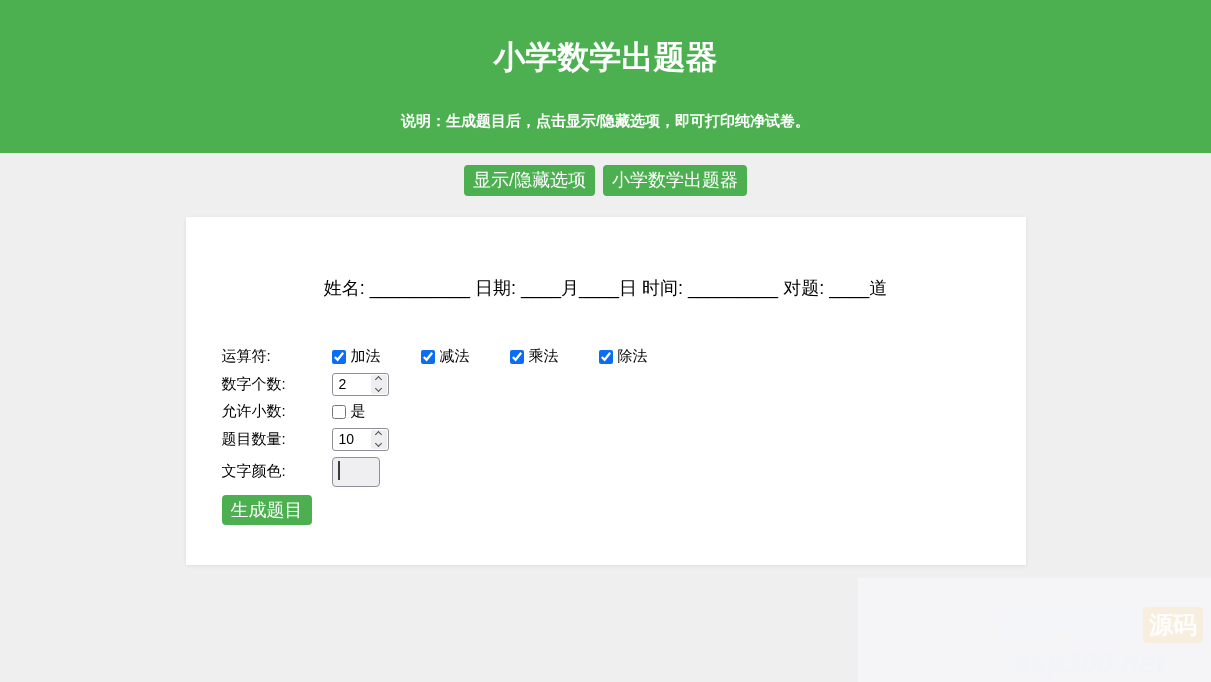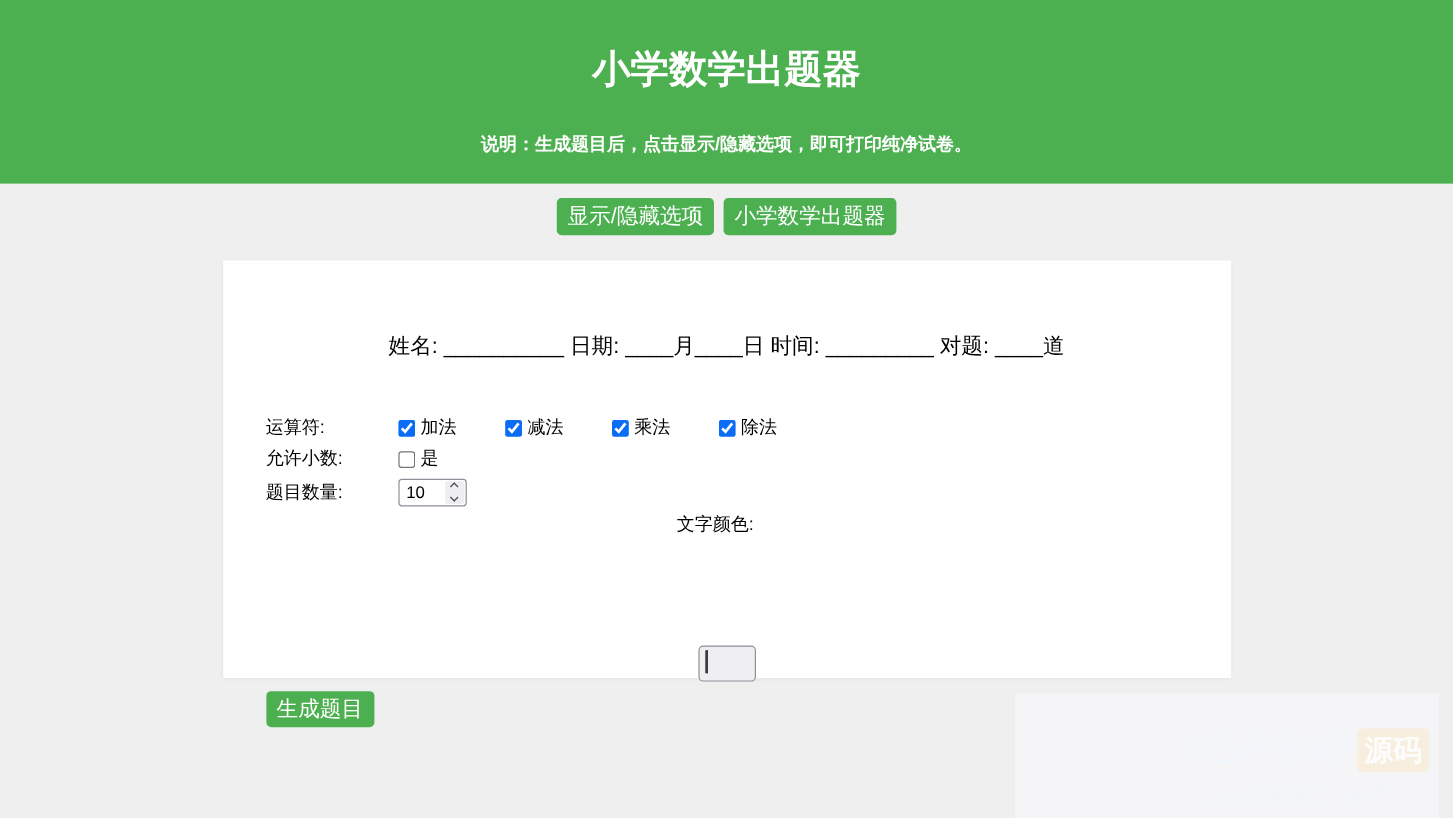--- a/index.html
+++ b/index.html
@@ -138,42 +138,42 @@
     height: 5px;
     border: solid #4a4a52;
     border-width: 1.5px 1.5px 0 0;
     display: block;
   }
   .chev.up   { transform: rotate(-45deg); margin-top: 2px; }
   .chev.down { transform: rotate(135deg); margin-bottom: 2px; }
 
   .range-sep { margin: 0 6px; }
 
-  .row-color { margin-bottom: 4px; flex-direction: column; }
+  .row-color { margin-bottom: 4px; }
   .color-swatch {
     width: 48px;
     height: 30px;
     background: #efeff2;
     border: 1px solid #8f8f9a;
     border-radius: 4px;
     padding: 4px 5px;
     cursor: pointer;
   }
   .color-swatch .swatch-inner {
     width: 100%;
     height: 100%;
     background: #000000;
     border: 1px solid #3c3c3c;
   }
   .generate-row { margin-top: 8px; }
 
   
   .watermark {
     position: absolute;
-    right: 12px;
+    right: 0;
     bottom: 0;
     width: 353px;
     height: 104px;
     background: #f5f5f7;
     overflow: hidden;
     pointer-events: none;
   }
   .wm-line1 {
     margin-top: 24px;
     display: flex;
@@ -238,20 +238,30 @@
       <label class="cb-group">
         <input type="checkbox" checked="" style="">
         <span>乘法</span>
       </label>
       <label class="cb-group">
         <input type="checkbox" checked="" style="">
         <span>除法</span>
       </label>
     </div>
 
+    <div class="form-row">
+      <span class="form-label">数字个数:</span>
+      <span class="numwrap">
+        <input type="text" value="2" style="">
+        <span class="spin">
+          <span class="chev up"></span>
+          <span class="chev down"></span>
+        </span>
+      </span>
+    </div>
 
     <div class="form-row">
       <span class="form-label">允许小数:</span>
       <label class="cb-group">
         <input type="checkbox" style="">
         <span>是</span>
       </label>
     </div>
 
     <div class="form-row">

